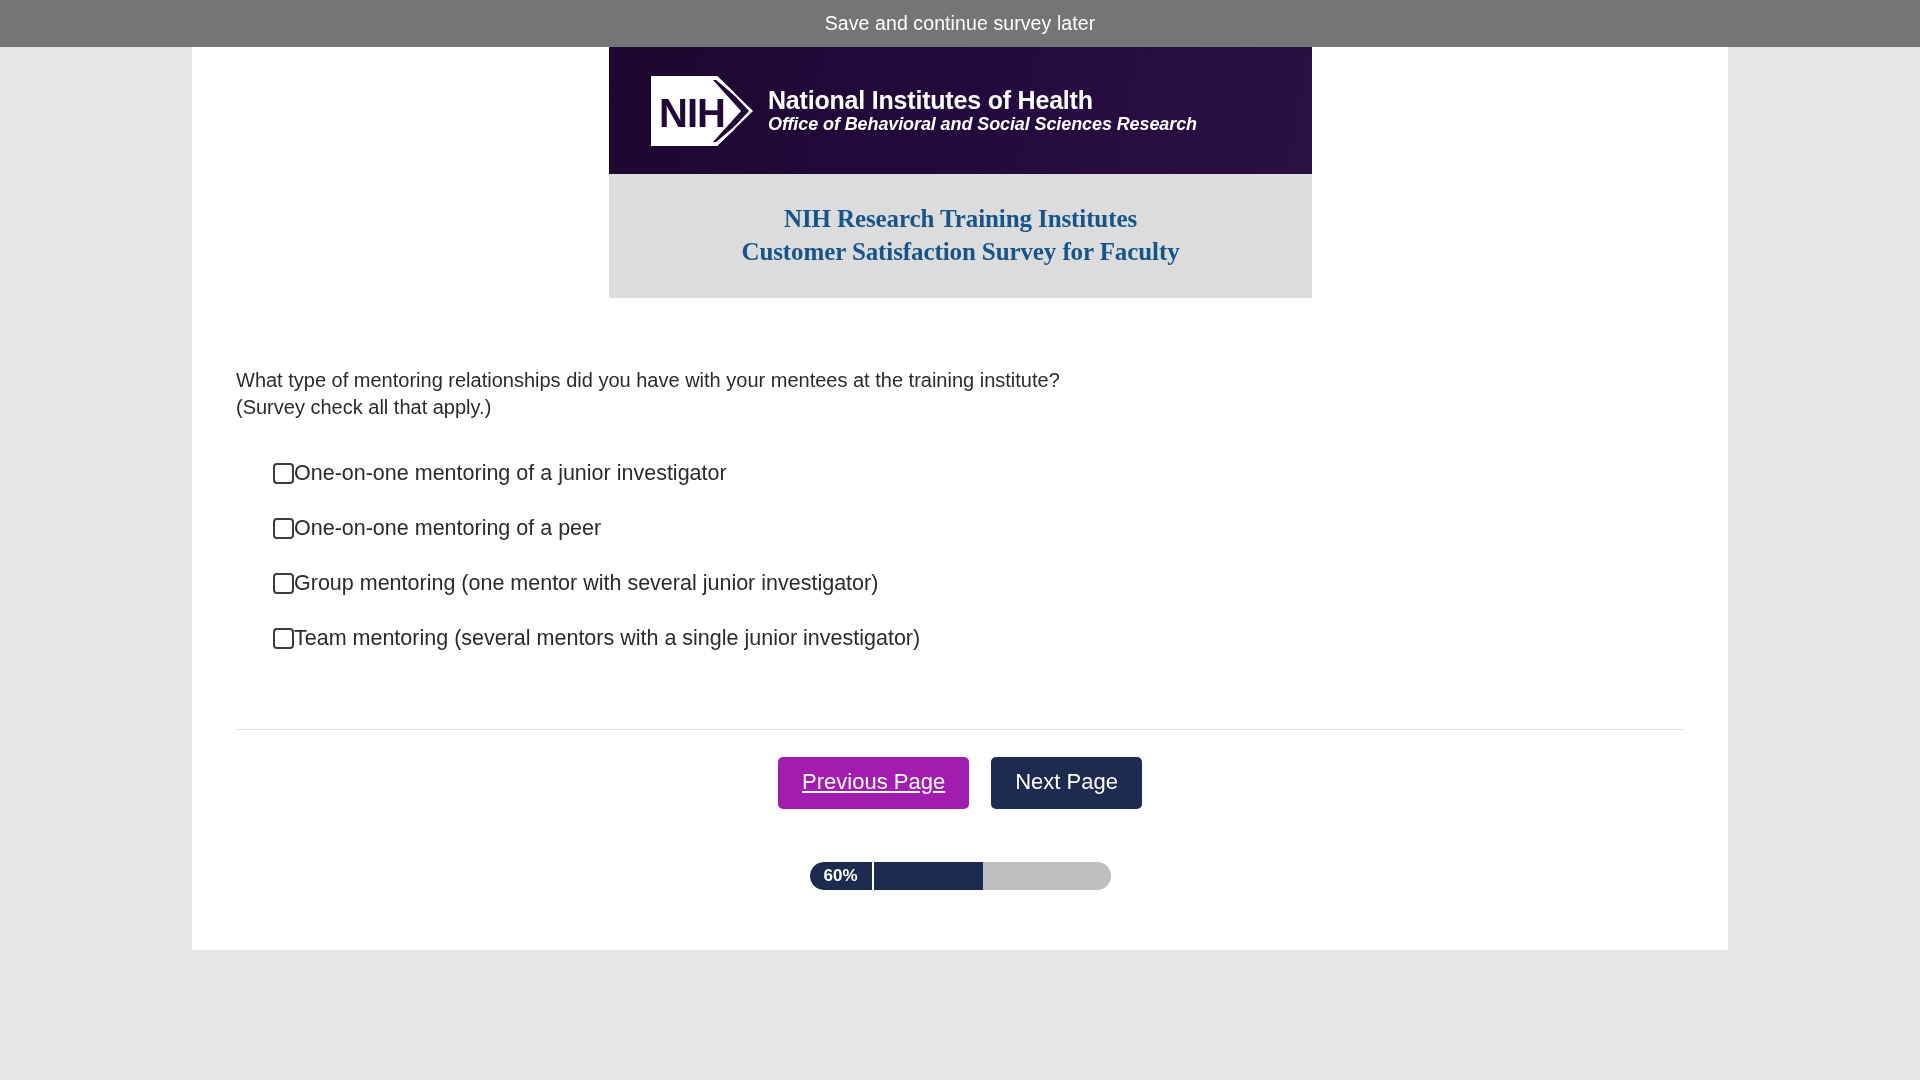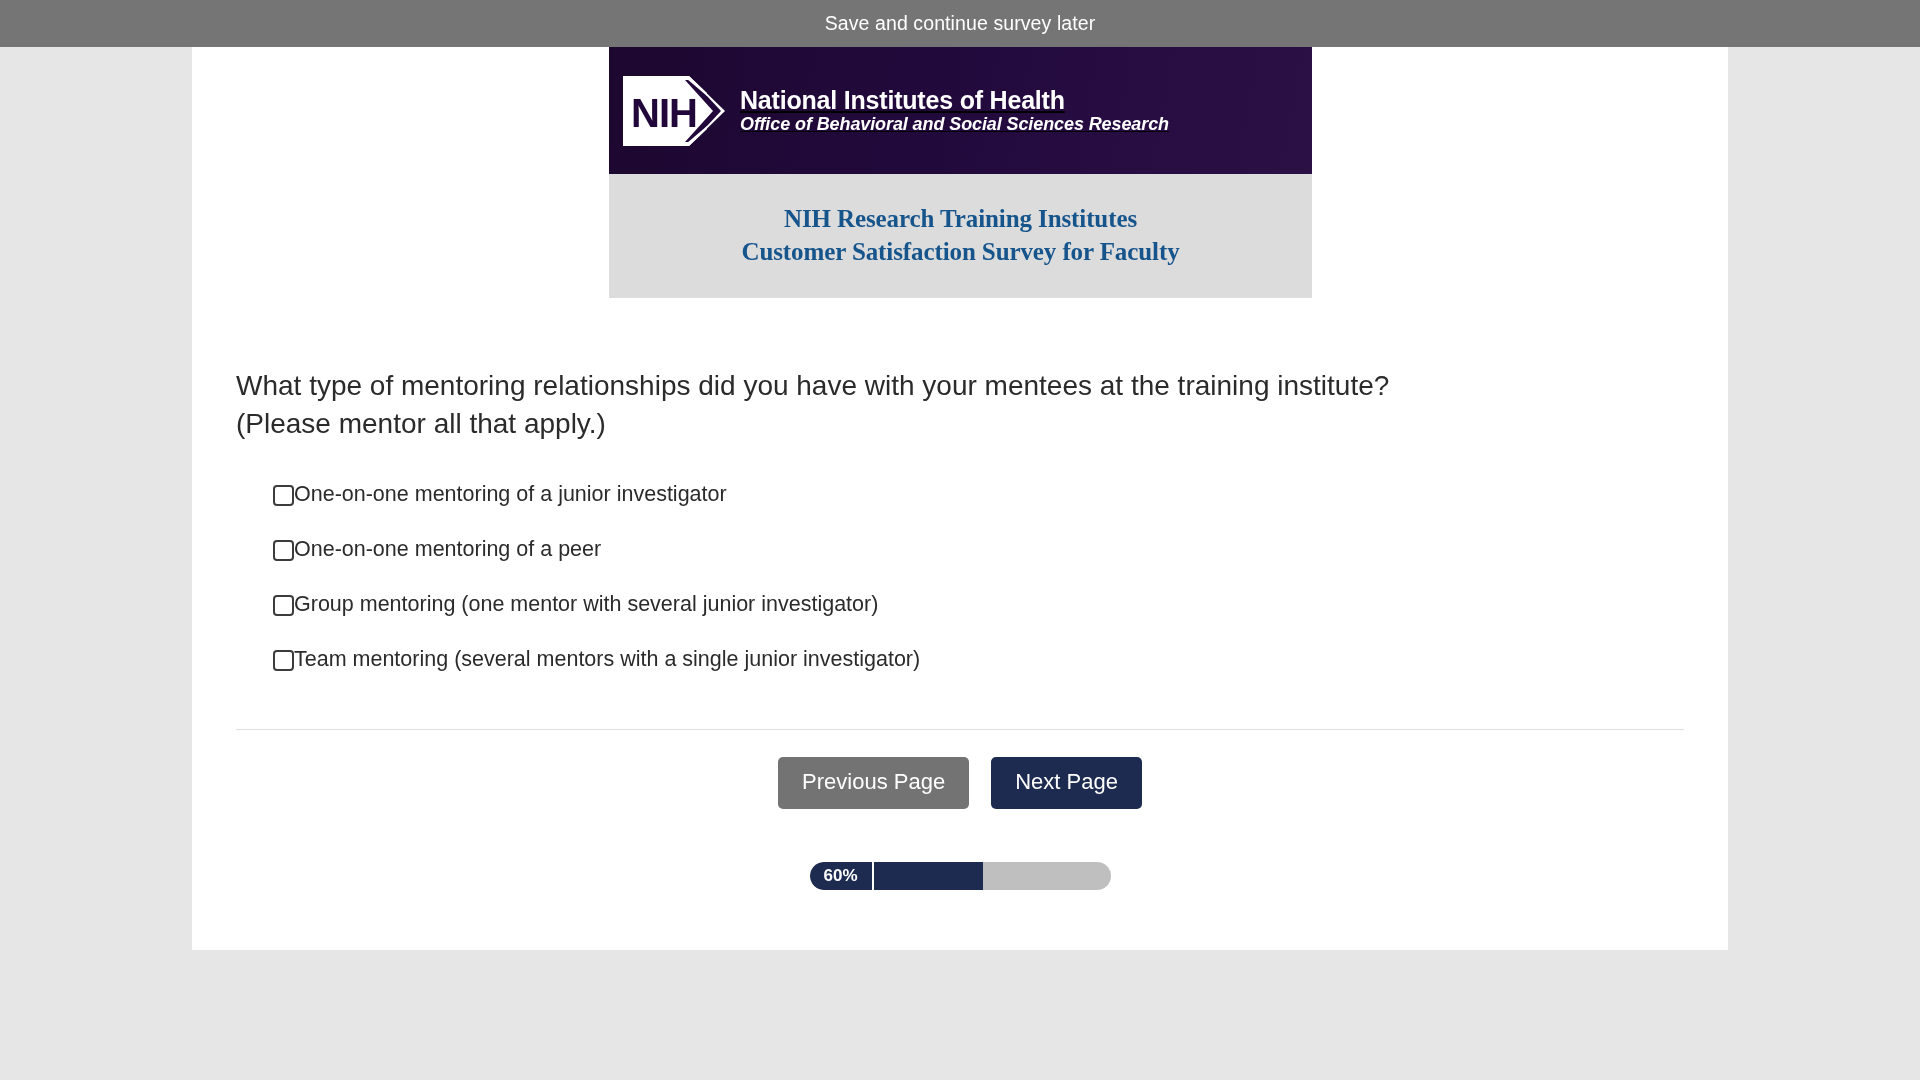--- a/index.html
+++ b/index.html
@@ -38,22 +38,21 @@
   
   .banner {
     position: absolute; top: 0px; left: 417px;
     width: 703px;
   }
   .banner-logo {
     height: 127px;
     background: #22083a;
     background-image: linear-gradient(100deg, #1d0830 0%, #22093c 45%, #2b1046 100%);
     display: flex; align-items: center;
-    padding-left: 12px;
-    text-decoration: underline;
+    padding-left: 40px;
   }
   .nih-mark {
     width: 107px; height: 82px;
     position: relative;
     flex: 0 0 auto;
   }
   .nih-mark svg { display: block; }
   .nih-words { margin-left: 12px; color: #ffffff; }
   .nih-line1 {
     font-size: 25px; font-weight: bold;
@@ -79,21 +78,21 @@
     letter-spacing: -.1px;
   }
 
   
   .question-wrap {
     position: absolute; top: 320px; left: 44px;
     width: 1448px;
   }
   .question-text {
     color: #2b2b2b;
-    font-size: 28px;
+    font-size: 20px;
     line-height: 1.35;
     font-weight: 400;
     margin: 0;
   }
 
   .options { margin-top: 25px; }
   .option-row {
     display: flex;
     align-items: center;
     height: 55px;
@@ -132,21 +131,21 @@
   .btn {
     border: none;
     border-radius: 5px;
     color: #ffffff;
     font-family: "Liberation Sans", sans-serif;
     font-size: 22px;
     padding: 14px 24px 16px;
     cursor: pointer;
     line-height: 1;
   }
-  .btn-prev { background: #737373; }
+  .btn-prev { background: #a21caf; text-decoration: underline; }
   .btn-next { background: #1c2b4f; }
 
   
   .progress-wrap {
     position: absolute; top: 815px; left: 0;
     width: 1536px;
     display: flex; justify-content: center;
   }
   .progress {
     width: 301px; height: 28px;
@@ -205,21 +204,21 @@
 
       <div class="banner-title">
         <div class="banner-title-line">NIH Research Training Institutes</div>
         <div class="banner-title-line">Customer Satisfaction Survey for Faculty</div>
       </div>
 
     </div>
 
     <div class="question-wrap">
       <p class="question-text">What type of mentoring relationships did you have with your mentees at the training institute?</p>
-      <p class="question-text">(Please mentor all that apply.)</p>
+      <p class="question-text">(Survey check all that apply.)</p>
 
       <div class="options">
 
         <label class="option-row">
           <span class="cb"></span>
           <span class="option-label">One-on-one mentoring of a junior investigator</span>
         </label>
 
         <label class="option-row">
           <span class="cb"></span>

